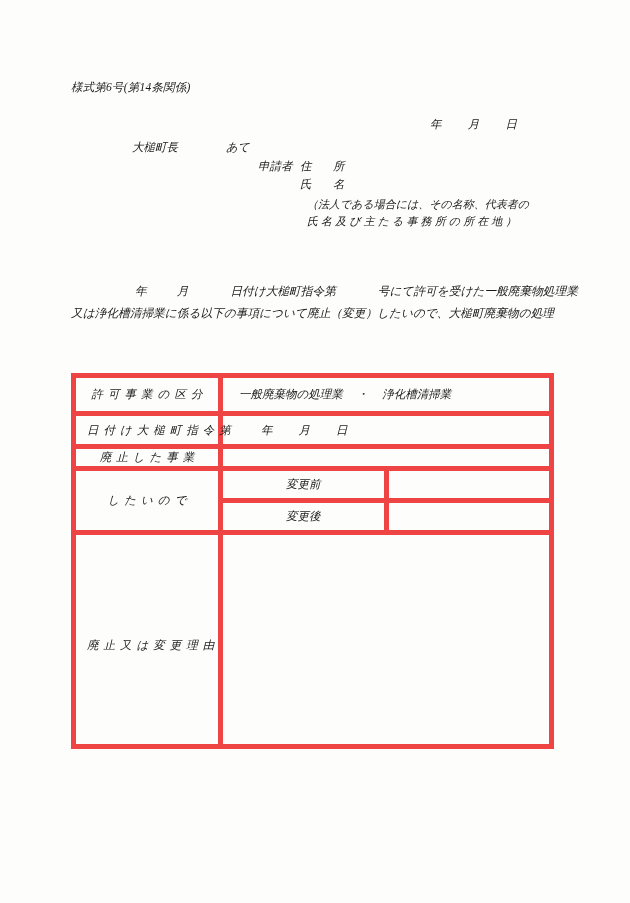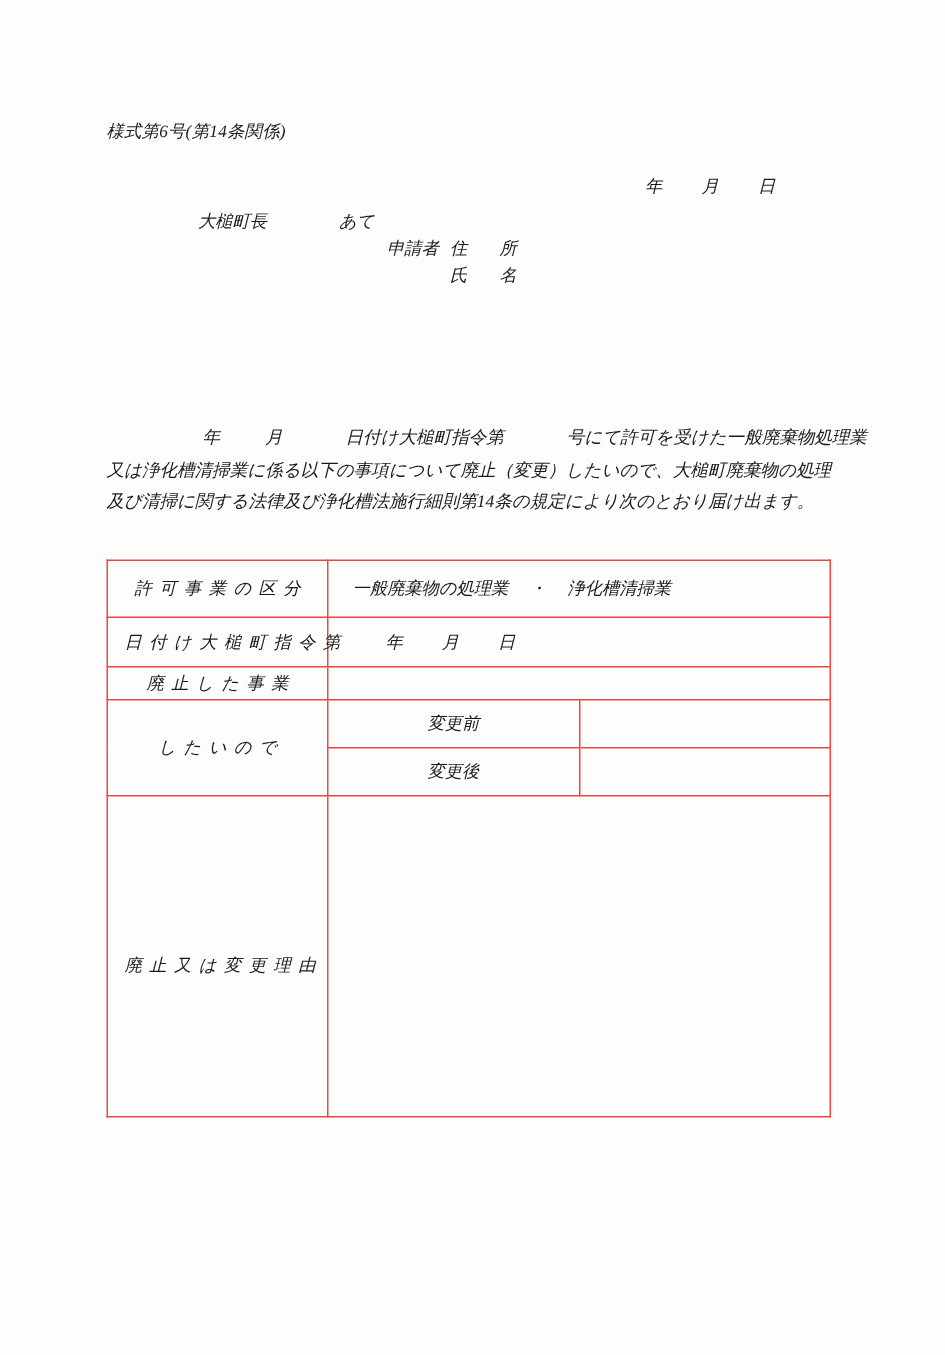--- a/index.html
+++ b/index.html
@@ -143,21 +143,21 @@
   .form-table {
     position: absolute;
     left: 71px;
     top: 373px;
     width: 483px;
     border-collapse: collapse;
     table-layout: fixed;
     font-size: 11.5px;
   }
   .form-table td {
-    border: 1px solid #ef4444;
+    border: 5px solid #ef4444;
     padding: 0;
     vertical-align: middle;
   }
   .lbl {
     width: 147px;
     text-align: center;
     padding: 0 6px !important;
     box-sizing: border-box;
   }
   .lbl-inner {
@@ -216,28 +216,31 @@
 
   <div class="applicant">
     <span class="row">
       <span class="lead">申請者</span><span class="fld">住　所</span>
     </span>
     <span class="row">
       <span class="lead"></span><span class="fld">氏　名</span>
     </span>
   </div>
 
+  <div class="corp-note">
+    <span class="l1">（法人である場合には、その名称、代表者の</span>
+    <span class="l2">氏名及び主たる事務所の所在地）</span>
+  </div>
 
 
   <div class="body-text">
     <span class="line">
       <span class="indent"></span><span>年</span><span class="blank-md"></span><span>月</span><span class="blank-lg"></span><span>日付け大槌町指令第</span><span class="blank-lg"></span><span>号にて許可を受けた一般廃棄物処理業</span>
     </span>
     <span class="line">又は浄化槽清掃業に係る以下の事項について廃止（変更）したいので、大槌町廃棄物の処理</span>
-    <span class="line">及び清掃に関する法律及び浄化槽法施行細則第14条の規定により次のとおり届け出ます。</span>
   </div>
 
   <table class="form-table">
     <tbody>
       <tr class="r-h38">
         <td class="lbl">
           <span class="lbl-inner">許可事業の区分</span>
         </td>
         <td class="val" colspan="2">
           <span>一般廃棄物の処理業</span><span class="dot-gap"></span><span>・</span><span class="dot-gap"></span><span>浄化槽清掃業</span>

